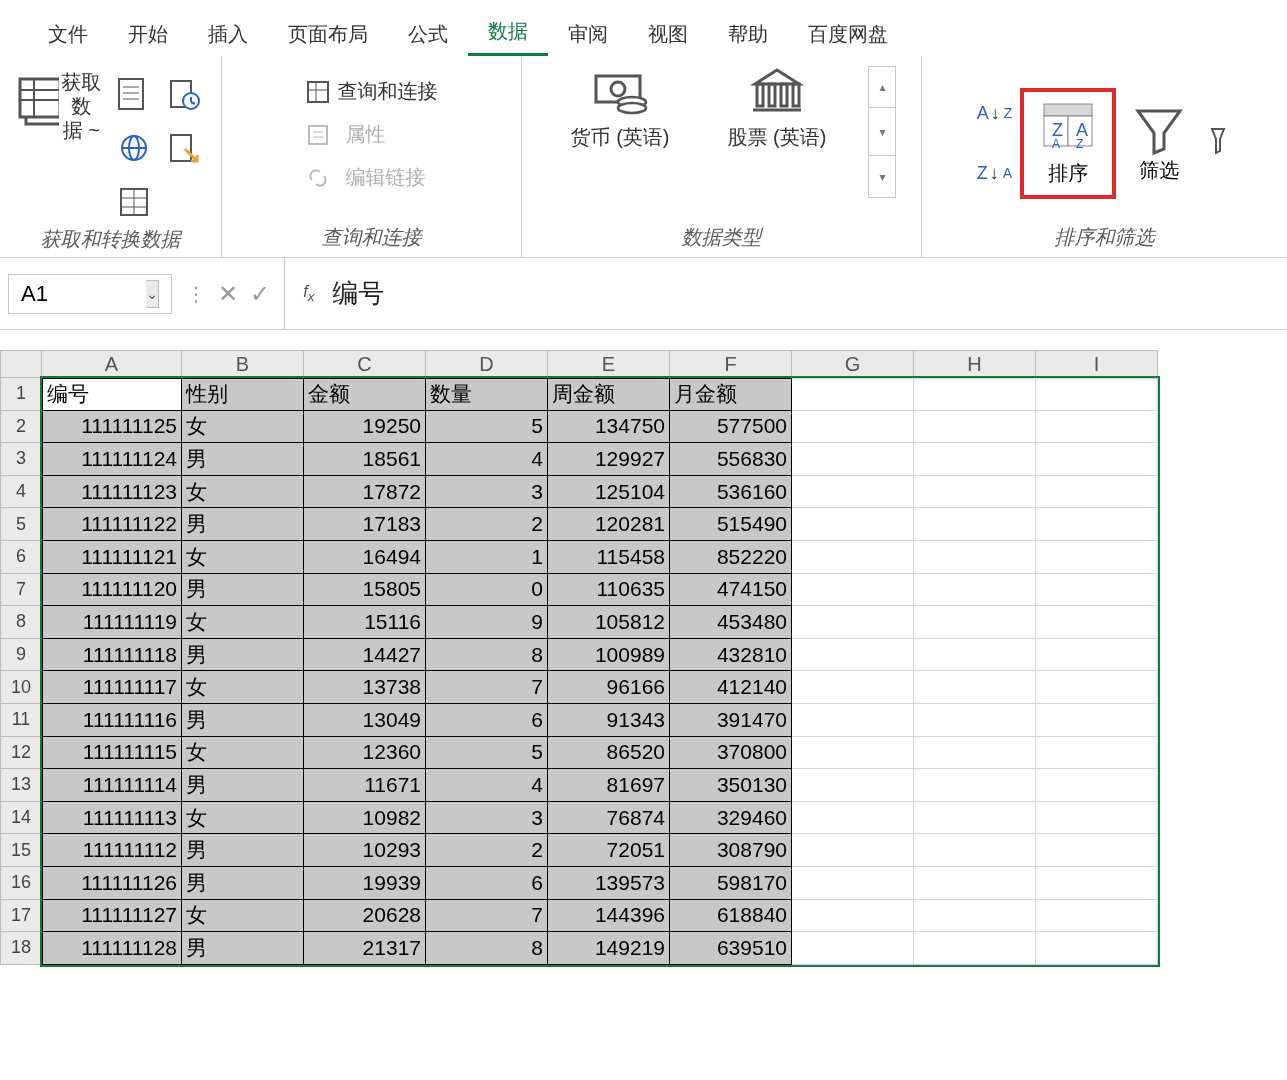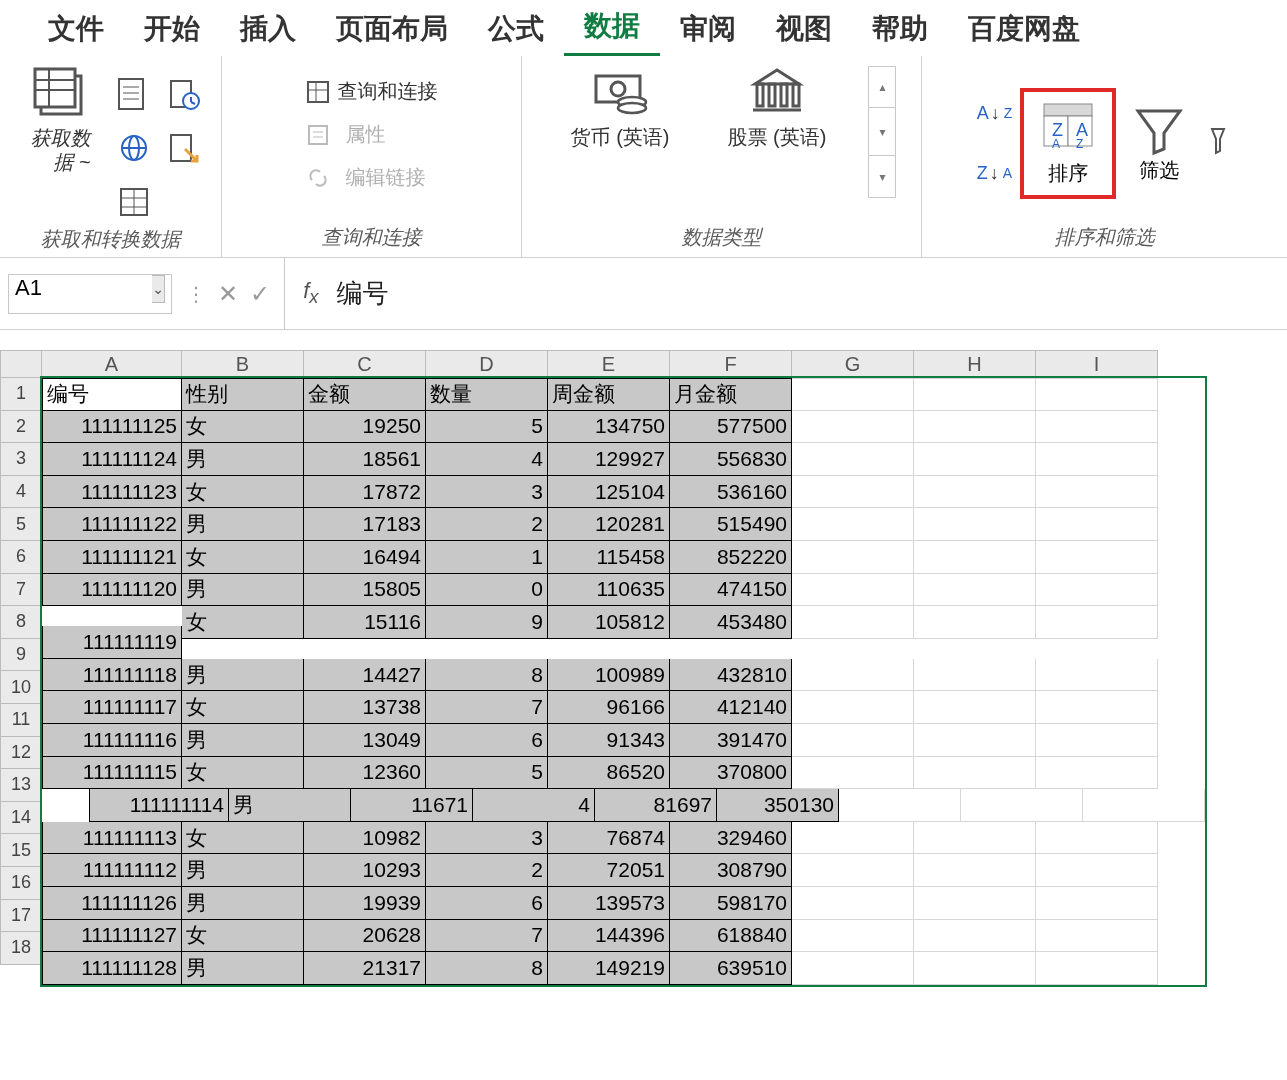--- a/index.html
+++ b/index.html
@@ -1,50 +1,50 @@
 <!DOCTYPE html>
 <html><head>
 <meta charset="utf-8">
 <style>
 *{box-sizing:border-box;margin:0;padding:0;}
 body{font-family:"Microsoft YaHei","Segoe UI",Arial,sans-serif;background:#fff;overflow:hidden;width:1287px;height:1080px;}
 .menubar{display:flex;align-items:flex-end;padding:10px 0 0 28px;gap:0;height:56px;}
-.menubar .mi{font-size:28px;color:#333;padding:4px 20px 8px;cursor:default;font-weight:bold;}
+.menubar .mi{font-size:20px;color:#333;padding:4px 20px 8px;cursor:default;}
 .menubar .mi.active{color:#107c41;border-bottom:3px solid #107c41;}
 .ribbon{display:flex;border-bottom:1px solid #d0d0d0;height:202px;}
 .rgroup{display:flex;flex-direction:column;align-items:center;justify-content:space-between;padding:10px 8px 6px;border-right:1px solid #d0d0d0;}
 .rgroup .content{display:flex;align-items:flex-start;gap:10px;flex:1;}
 .rgroup .label{font-size:20px;color:#5a5a5a;margin-top:4px;font-style:italic;}
-.bigbtn{display:flex;flex-direction:column;align-items:center;justify-content:center;width:86px;text-align:right;cursor:default;font-style:italic;}
+.bigbtn{display:flex;flex-direction:row;align-items:center;justify-content:center;width:86px;text-align:center;cursor:default;}
 .bigbtn .txt{font-size:20px;color:#333;margin-top:4px;line-height:1.2;}
 .iconcol{display:flex;flex-direction:column;gap:14px;padding-top:8px;}
 .iconbtn{width:40px;height:40px;display:flex;align-items:center;justify-content:center;cursor:default;}
 .listbtn{display:flex;align-items:center;gap:8px;font-size:20px;padding:6px 4px;cursor:default;}
 .listbtn.disabled{color:#b0b0b0;gap:16px;}
 .listbtn.enabled{color:#333;}
 .stockgroup{display:flex;align-items:center;justify-content:center;flex:1;}
 .stockbtn{display:flex;flex-direction:column;align-items:center;margin:0 24px;}
 .stockbtn .txt{font-size:20px;color:#333;margin-top:8px;}
 .spinner{display:flex;flex-direction:column;margin-left:8px;}
 .spinner .sp{width:28px;height:42px;border:1px solid #c8c8c8;display:flex;align-items:center;justify-content:center;font-size:12px;color:#777;}
 .spinner .sp+.sp{border-top:none;}
 .spinner .sp.mid{height:48px;}
 .sortcol{display:flex;flex-direction:column;justify-content:space-around;height:120px;padding:0 4px;}
 .sorticon{display:flex;align-items:center;gap:2px;font-size:18px;}
 .sorticon .a{color:#2962c7;}.sorticon .z{color:#2962c7;}.sorticon .arr{color:#333;}
 .sortbig{display:flex;flex-direction:column;align-items:center;padding:6px 10px;margin:0 2px;}
 .hl{position:relative;}
 .hl::after{content:"";position:absolute;border:4px solid #e02a2a;top:-6px;left:-8px;right:-8px;bottom:-6px;}
 .formulabar{display:flex;align-items:center;height:72px;border-bottom:1px solid #d0d0d0;padding:0 0 0 8px;}
-.namebox{display:flex;align-items:flex-start;border:1px solid #c8c8c8;width:164px;height:40px;padding:0 6px;font-size:22px;justify-content:space-between;}
+.namebox{display:flex;align-items:center;border:1px solid #c8c8c8;width:164px;height:40px;padding:0 12px;font-size:22px;justify-content:space-between;}
 .namebox .ch{font-size:14px;color:#555;}
 .fbtns{display:flex;gap:12px;margin:0 14px;color:#9a9a9a;font-size:24px;align-items:center;}
 .fbtns .dots{font-size:20px;}
 .fxwrap{display:flex;align-items:center;flex:1;border-left:1px solid #c8c8c8;height:100%;}
-.fxwrap .fx{font-style:italic;font-size:22px;color:#555;margin:0 18px;text-align:right;}
+.fxwrap .fx{font-style:italic;font-size:16px;color:#555;margin:0 18px;text-align:right;}
 .fxwrap .val{font-size:26px;color:#222;}
 .sheet{display:flex;margin-top:20px;}
 .rowhdrs{display:flex;flex-direction:column;}
 .corner{width:42px;height:28px;background:#eaeaea;border:1px solid #bbb;}
 .rh{width:42px;height:32.6px;background:#eaeaea;border:1px solid #bbb;border-top:none;display:flex;align-items:center;justify-content:center;font-size:18px;color:#444;}
 .gridwrap{display:flex;flex-direction:column;}
 .colhdrs{display:flex;}
 .ch{height:28px;background:#eaeaea;border:1px solid #bbb;border-left:none;display:flex;align-items:center;justify-content:center;font-size:20px;color:#555;}
 .datarow{display:flex;}
 .cell{height:32.6px;border:1px solid #000;border-top:none;border-left:none;background:#c8c8c8;display:flex;align-items:center;padding:0 4px;font-size:21px;color:#000;}
@@ -365,21 +365,21 @@
           <div class="cell txt cwB">男</div>
           <div class="cell num cwC">15805</div>
           <div class="cell num cwD">0</div>
           <div class="cell num cwE">110635</div>
           <div class="cell num cwF">474150</div>
           <div class="ecell cwG"></div>
           <div class="ecell cwH"></div>
           <div class="ecell cwI"></div>
         </div>
         <div class="datarow">
-          <div class="cell num cwA" style="border-left: 1px solid rgb(0, 0, 0); margin-top: 20px;">111111119</div>
+          <div class="cell num cwA" style="border-left: 1px solid rgb(0, 0, 0);">111111119</div>
           <div class="cell txt cwB">女</div>
           <div class="cell num cwC">15116</div>
           <div class="cell num cwD">9</div>
           <div class="cell num cwE">105812</div>
           <div class="cell num cwF">453480</div>
           <div class="ecell cwG"></div>
           <div class="ecell cwH"></div>
           <div class="ecell cwI"></div>
         </div>
         <div class="datarow">
@@ -420,21 +420,21 @@
           <div class="cell txt cwB">女</div>
           <div class="cell num cwC">12360</div>
           <div class="cell num cwD">5</div>
           <div class="cell num cwE">86520</div>
           <div class="cell num cwF">370800</div>
           <div class="ecell cwG"></div>
           <div class="ecell cwH"></div>
           <div class="ecell cwI"></div>
         </div>
         <div class="datarow">
-          <div class="cell num cwA" style="border-left: 1px solid rgb(0, 0, 0); margin-left: 47px;">111111114</div>
+          <div class="cell num cwA" style="border-left: 1px solid rgb(0, 0, 0);">111111114</div>
           <div class="cell txt cwB">男</div>
           <div class="cell num cwC">11671</div>
           <div class="cell num cwD">4</div>
           <div class="cell num cwE">81697</div>
           <div class="cell num cwF">350130</div>
           <div class="ecell cwG"></div>
           <div class="ecell cwH"></div>
           <div class="ecell cwI"></div>
         </div>
         <div class="datarow">

